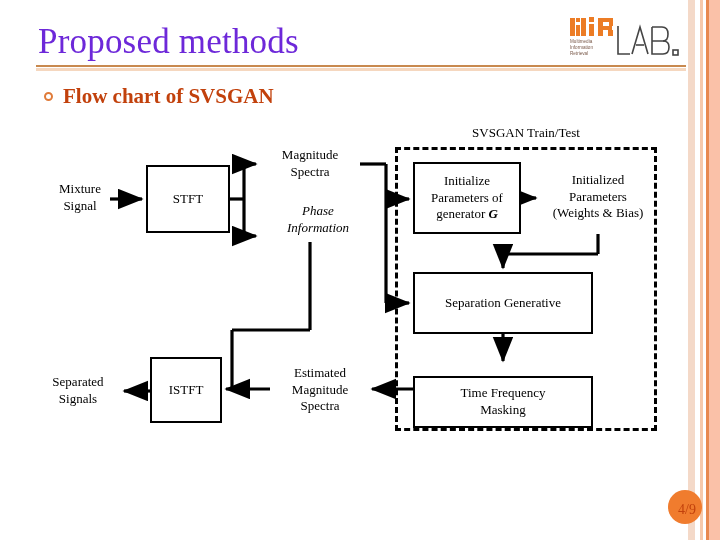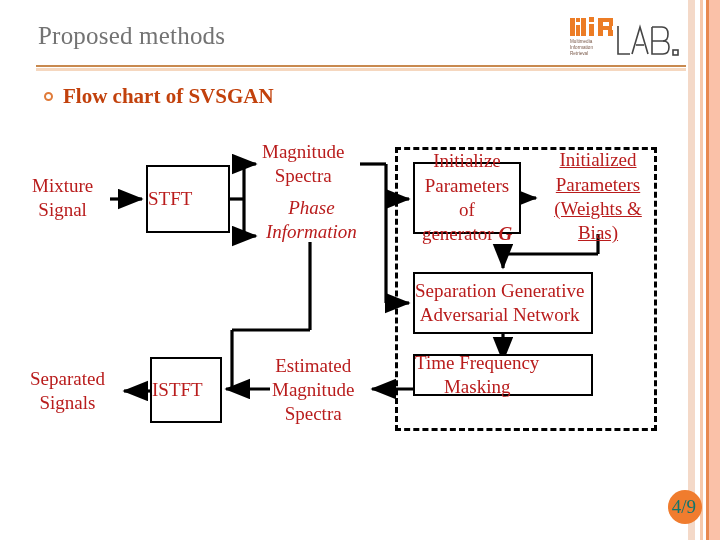--- a/index.html
+++ b/index.html
@@ -25,22 +25,22 @@
   .stripe-c { left: 700px; width: 3px;  background: #f6c9ab; }
   .stripe-d { left: 703px; width: 3px;  background: #ffffff; }
   .stripe-e { left: 706px; width: 3px;  background: #e8894f; }
   .stripe-f { left: 709px; width: 11px; background: #fac1a8; }
 
   
   .slide-title {
     position: absolute;
     left: 38px;
     top: 22px;
-    font-size: 25px;
-    color: #737373;
+    font-size: 35px;
+    color: #6d28d9;
     letter-spacing: .2px;
     white-space: nowrap;
   }
   .rule-top {
     position: absolute;
     left: 36px;
     top: 65px;
     width: 650px;
     height: 2px;
     background: #c8894f;
@@ -87,24 +87,25 @@
   }
 
   
   .diagram { position: absolute; left: 0; top: 0; width: 720px; height: 540px; }
 
   .node {
     position: absolute;
     box-sizing: border-box;
     display: flex;
     align-items: center;
+    justify-content: center;
     text-align: center;
-    font-size: 19px;
+    font-size: 13px;
     line-height: 1.28;
-    color: #b91c1c;
+    color: #000000;
   }
   .node.boxed { border: 2.5px solid #000; background: #fff; }
   .node.plain { background: transparent; }
 
   .dashed-region {
     position: absolute;
     box-sizing: border-box;
     border: 3px dashed #000;
     background: transparent;
   }
@@ -112,22 +113,22 @@
     position: absolute;
     font-size: 13px;
     color: #000;
     white-space: nowrap;
   }
 
   .page-num {
     position: absolute;
     right: 24px;
     bottom: 22px;
-    font-size: 19px;
-    color: #0f766e;
+    font-size: 14px;
+    color: #c2410c;
     z-index: 6;
   }
   .page-dot {
     position: absolute;
     right: 18px;
     bottom: 16px;
     width: 34px;
     height: 34px;
     border-radius: 50%;
     background: #f07c2e;
@@ -184,20 +185,21 @@
   </div>
 
   <div class="bullet-row">
     <span class="bullet-mark"></span>
     <span class="bullet-text">Flow chart of SVSGAN</span>
   </div>
 
   <div class="diagram">
 
     <div class="dashed-region" id="region-box" style="left: 395px; top: 147px; width: 262px; height: 284px;"></div>
+    <div class="region-label" id="region-label" style="left: 456px; top: 125px; width: 140px; text-align: center;">SVSGAN Train/Test</div>
 
     <svg class="wires" width="720" height="540">
       <defs>
         <marker id="ah" markerWidth="9" markerHeight="9" refX="7.5" refY="3.2" orient="auto">
           <path d="M0,0 L8,3.2 L0,6.4 z" fill="#000"></path>
         </marker>
       </defs>
       <g stroke="#000" stroke-width="3.2" fill="none">
 
         <line x1="110" y1="199" x2="142" y2="199" marker-end="url(#ah)"></line>
@@ -258,34 +260,33 @@
             <div>Information</div>
           </div>
         </div>
         <div class="node boxed" style="left: 413px; top: 162px; width: 108px; height: 72px;">
           <div>
             <div>Initialize</div>
             <div>Parameters of</div>
             <div>generator <span class="ital">G</span></div>
           </div>
         </div>
-        <div class="node plain" style="left: 540px; top: 164px; width: 116px; height: 66px; text-decoration: underline;">
+        <div class="node plain" style="left: 540px; top: 164px; width: 116px; height: 66px;">
           <div>
             <div>Initialized</div>
             <div>Parameters</div>
             <div>(Weights &amp; Bias)</div>
           </div>
         </div>
         <div class="node boxed" style="left: 413px; top: 272px; width: 180px; height: 62px;">
           <div>
             <div>Separation Generative</div>
-            <div>Adversarial Network</div>
-          </div>
-        </div>
-        <div class="node boxed" style="left: 413px; top: 354px; width: 180px; height: 42px;">
+          </div>
+        </div>
+        <div class="node boxed" style="left: 413px; top: 376px; width: 180px; height: 52px;">
           <div>
             <div>Time Frequency</div>
             <div>Masking</div>
           </div>
         </div>
         <div class="node plain" style="left: 272px; top: 362px; width: 96px; height: 56px;">
           <div>
             <div>Estimated</div>
             <div>Magnitude</div>
             <div>Spectra</div>

